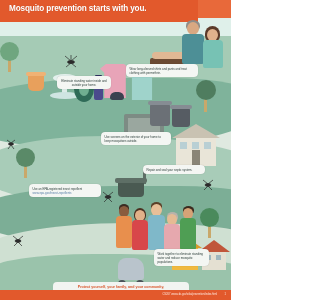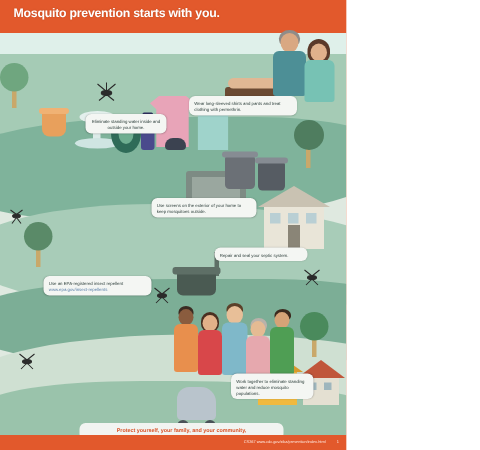--- a/index.html
+++ b/index.html
@@ -12,21 +12,21 @@
   .poster {
     position: relative;
     width: 231px; height: 300px;
     background: #e8693a;
     overflow: hidden;
   }
 
   
   .header {
     position: absolute; top: 0; left: 0;
-    width: 231px; height: 22px;
+    width: 198px; height: 22px;
     background: #e2592c;
     z-index: 40;
   }
   .header-title {
     position: absolute; left: 9px; top: 4px;
     font-size: 8.2px; font-weight: bold; color: #ffffff;
     letter-spacing: -0.15px;
     text-shadow: 0 0 1px rgba(120,40,10,.4);
     white-space: nowrap;
   }

